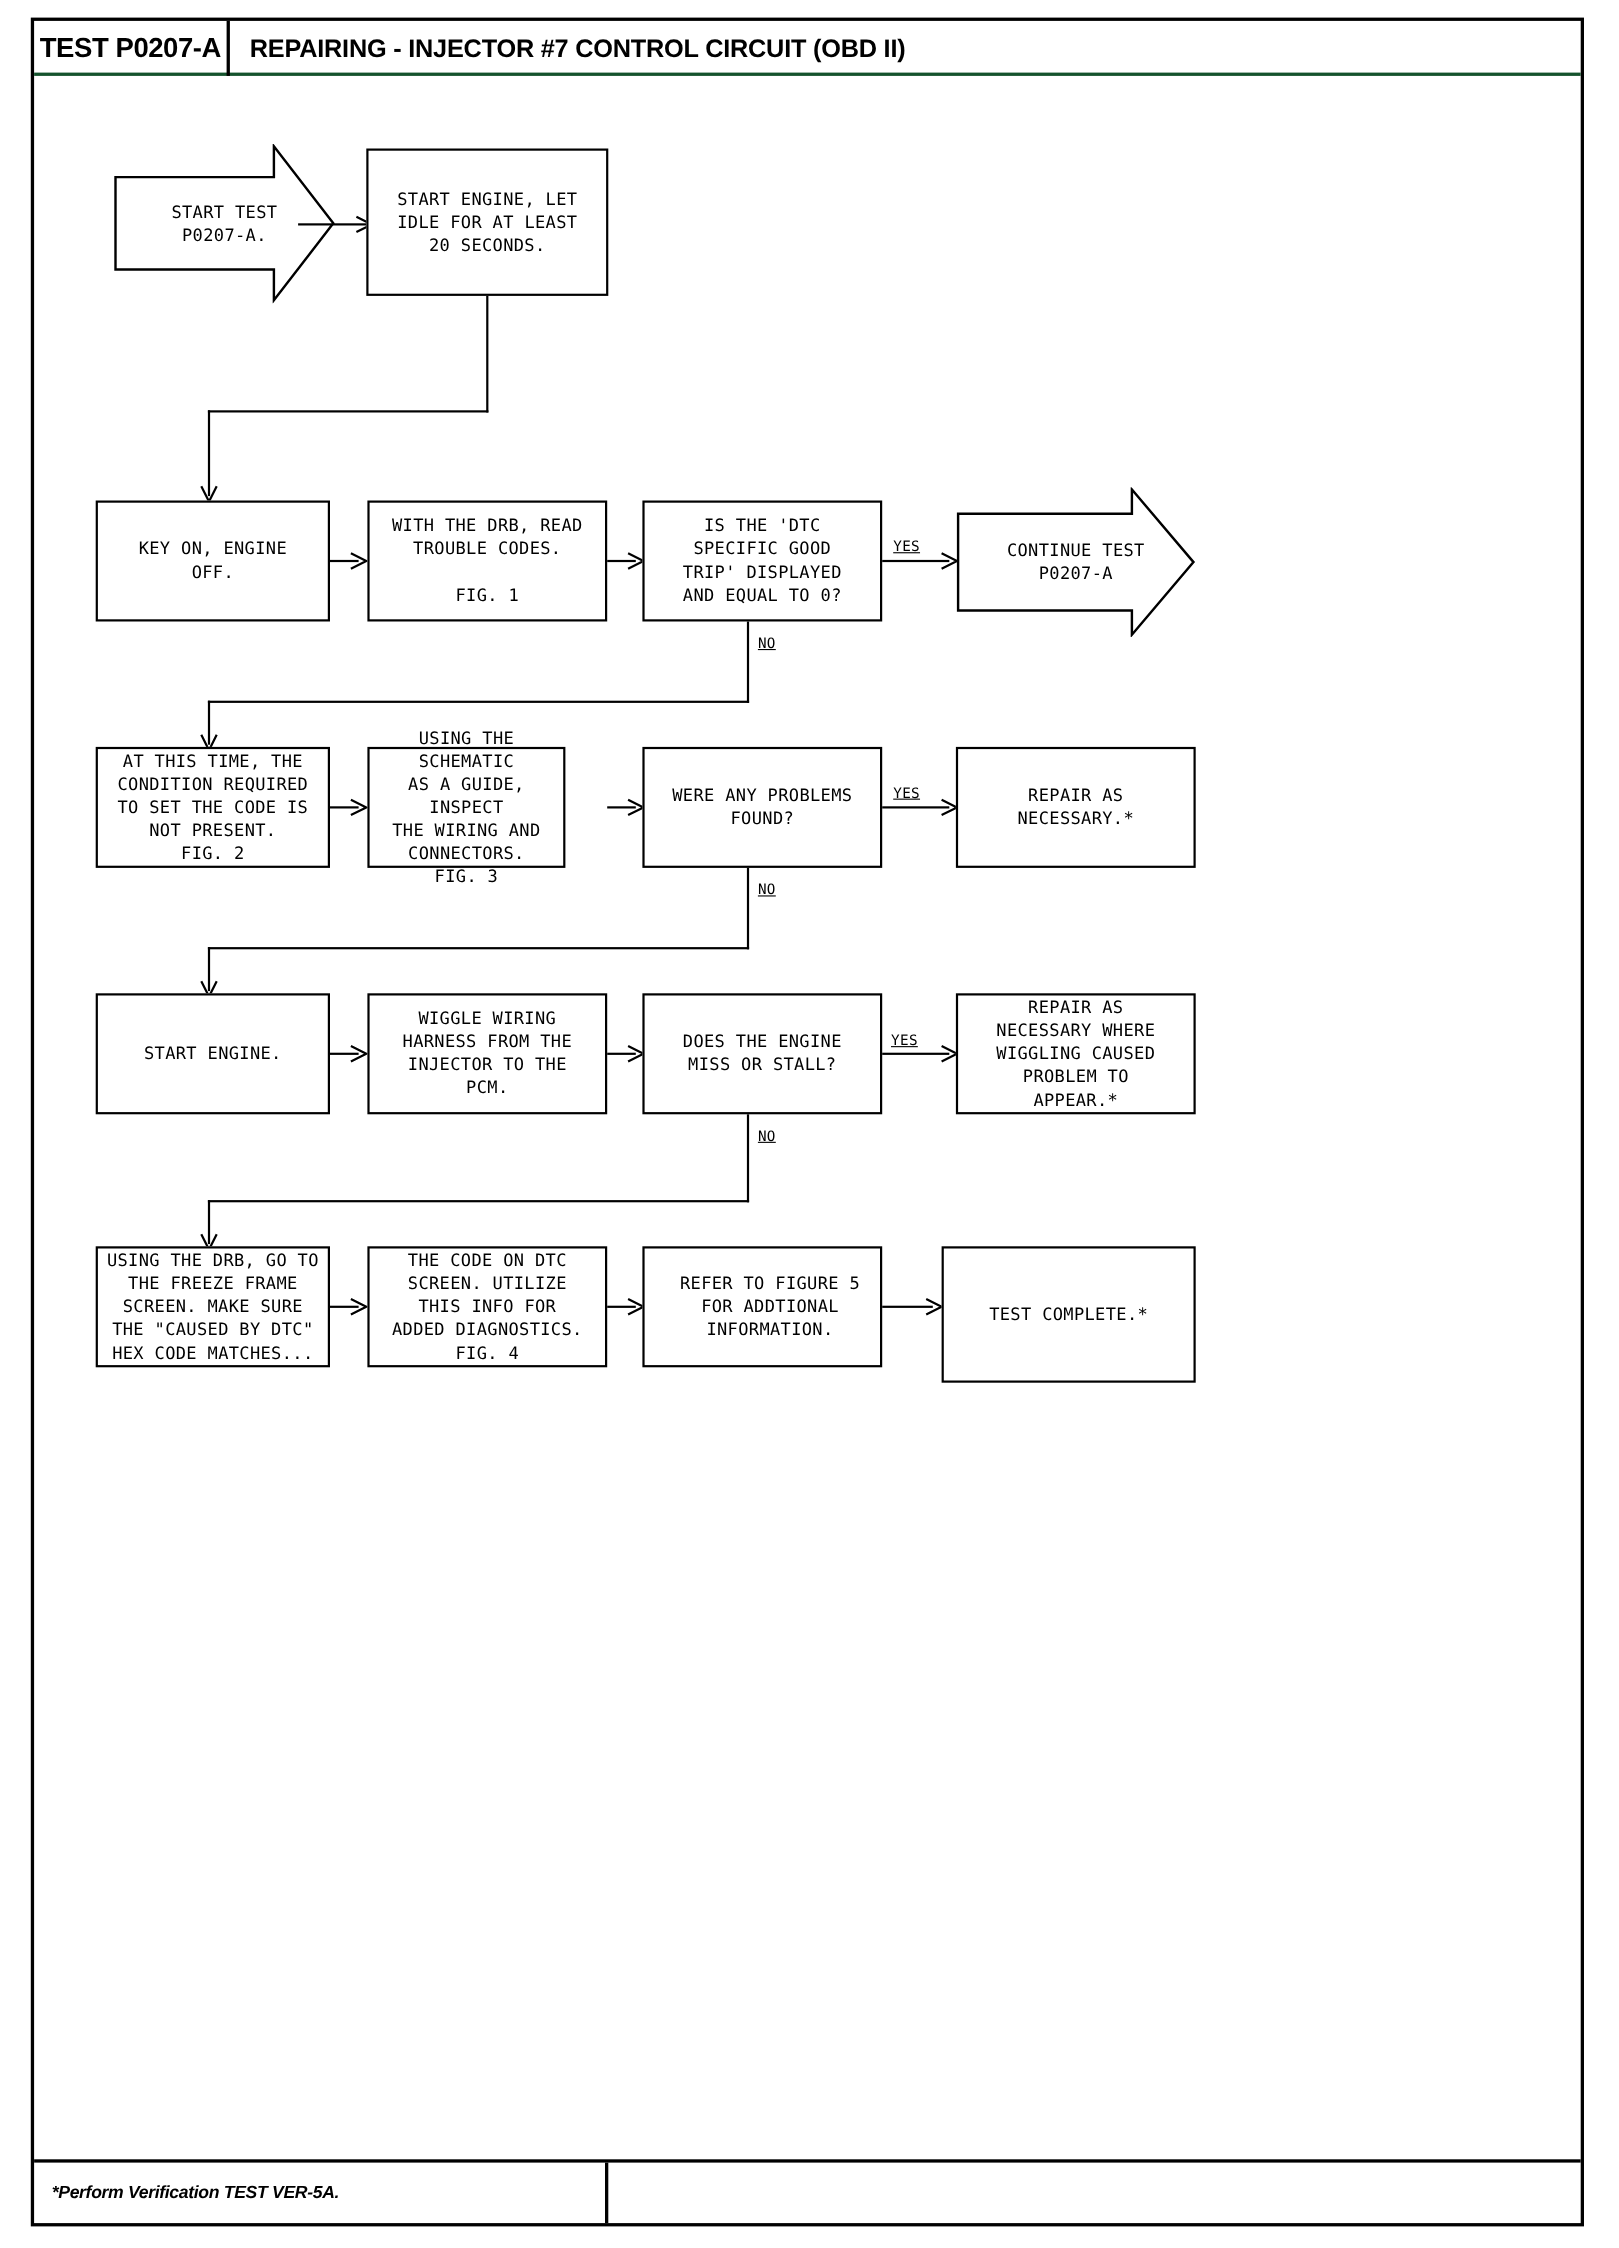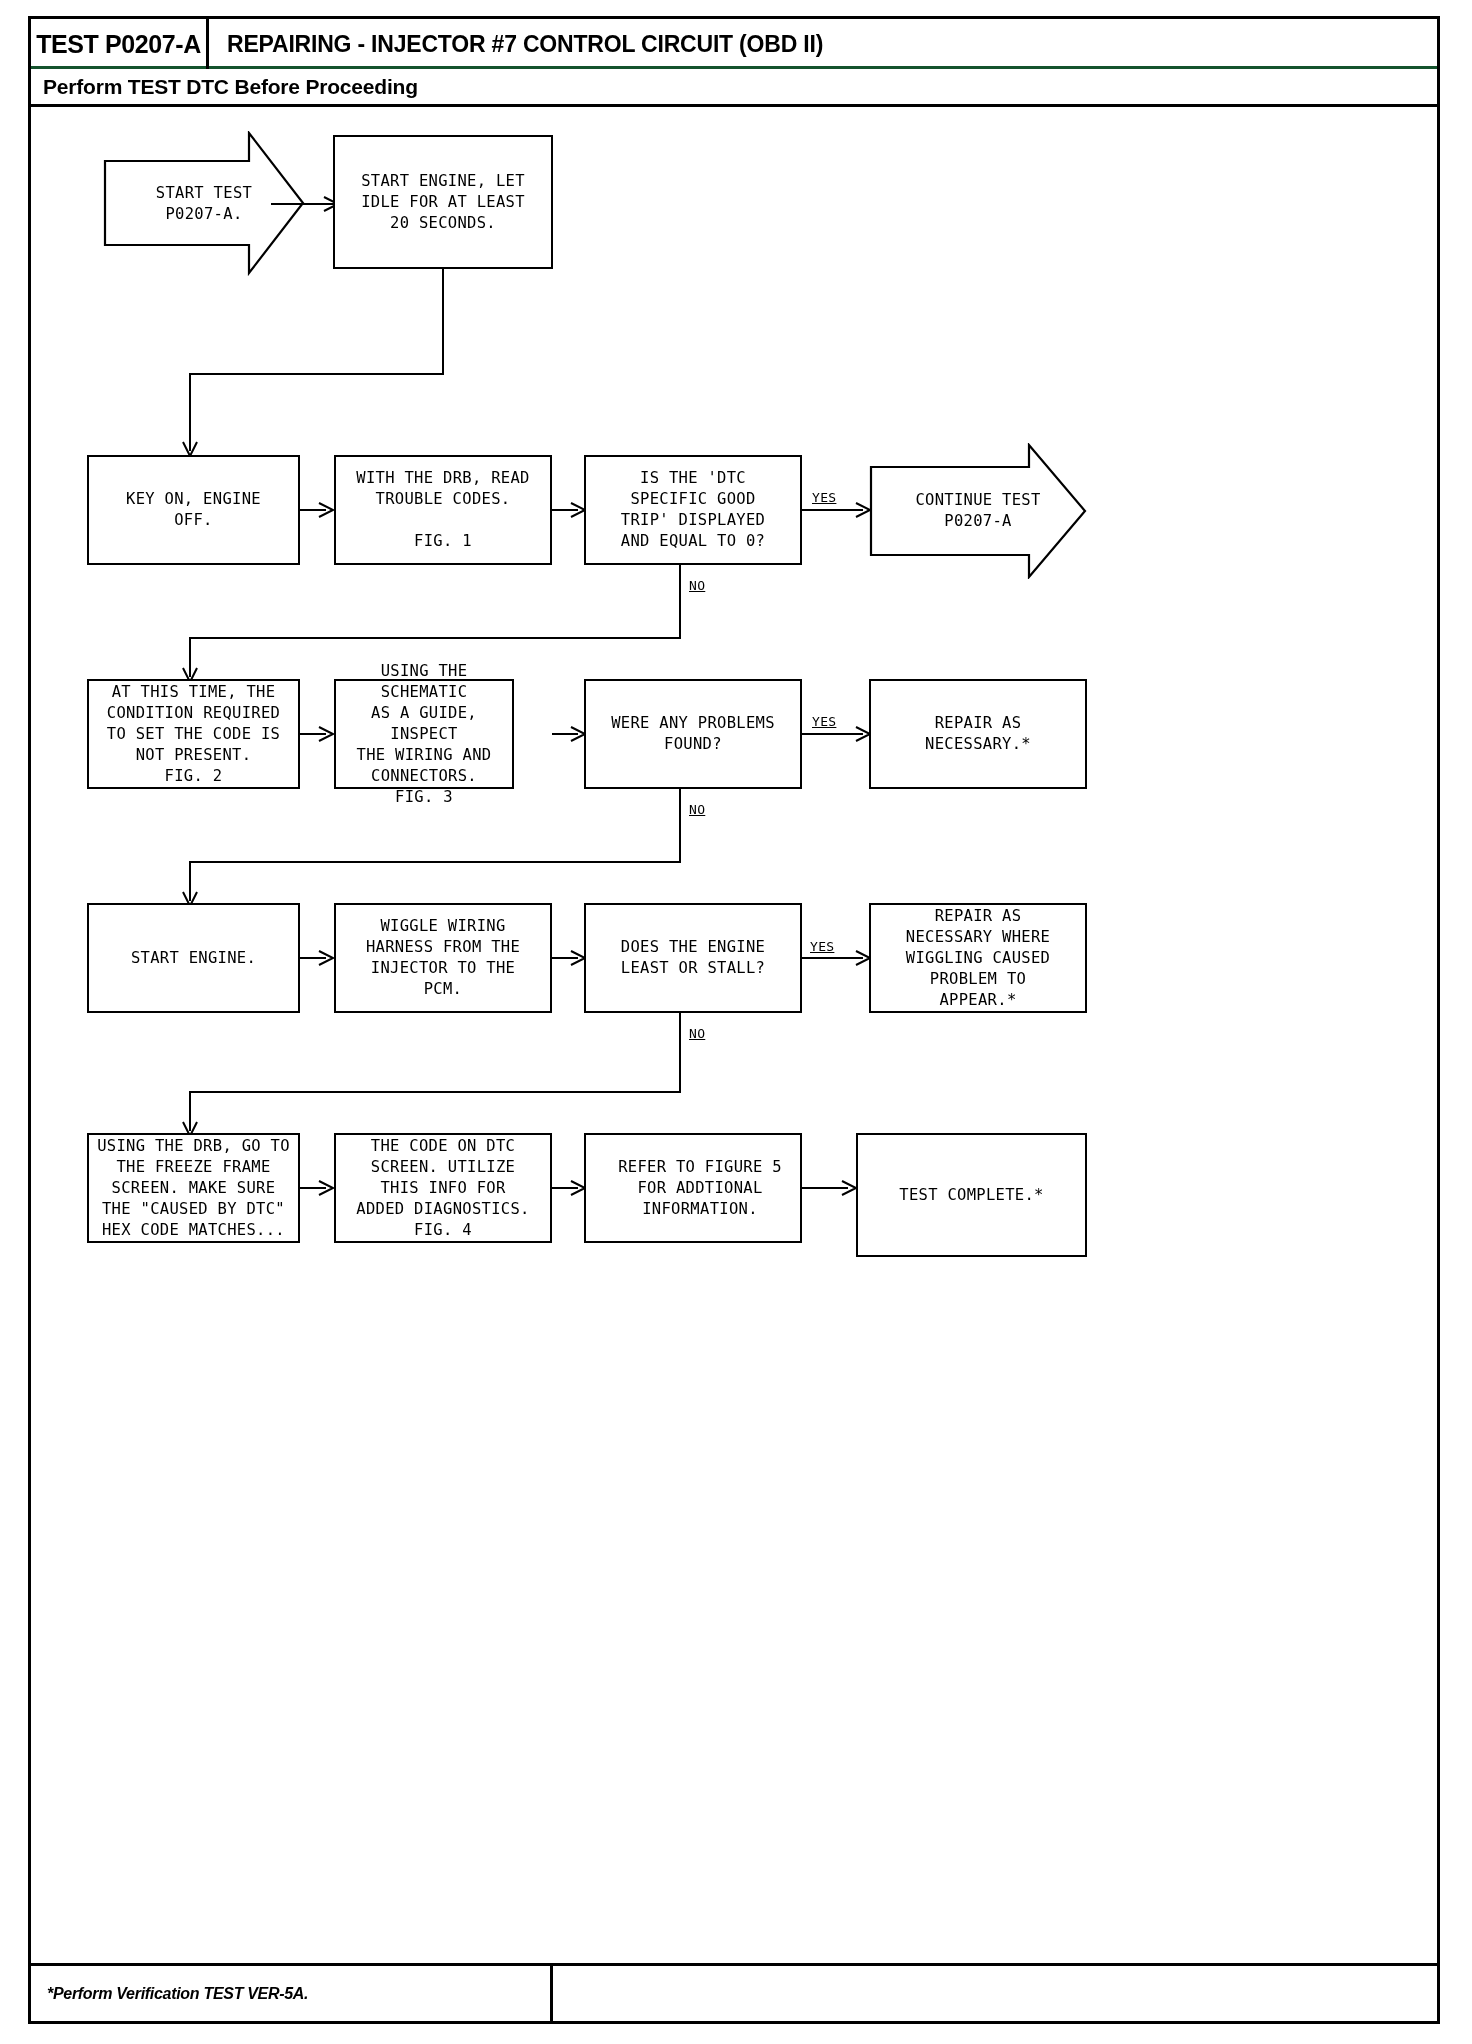--- a/index.html
+++ b/index.html
@@ -139,23 +139,20 @@
 
 <div id="page-frame">
 
   <div id="header-band">
     <div id="test-id-cell">
       <span id="test-id-label">TEST P0207-A</span>
     </div>
     <div id="header-title">REPAIRING - INJECTOR #7 CONTROL CIRCUIT (OBD II)</div>
   </div>
 
-  <div id="subheader-band">
-    <span id="subheader-text">Perform TEST DTC Before Proceeding</span>
-  </div>
 
   <div id="flow-canvas">
 
     <div class="arrowshape start" style="left:72px;top:24px;width:202px;height:145px;">
       <svg width="202" height="145" viewBox="0 0 202 145">
         <polygon points="2,30 146,30 146,2 200,72 146,142 146,114 2,114" fill="#ffffff" stroke="#000000" stroke-width="2.2" stroke-linejoin="miter"></polygon>
       </svg>
       <div class="txt">START TEST
 P0207-A.</div>
     </div>
@@ -295,21 +292,21 @@
 PCM.</span>
     </div>
 
     <div class="conn h" style="left:521px;top:850px;width:26px;"></div>
     <svg class="arrowhead" style="left:539px;top:842px;" width="18" height="18" viewBox="0 0 18 18">
       <path d="M1,2 L15,9 L1,16" fill="none" stroke="#000" stroke-width="2"></path>
     </svg>
 
     <div class="node" style="left:553px;top:796px;width:218px;height:110px;">
       <span class="txt">DOES THE ENGINE
-LEAST OR STALL?</span>
+MISS OR STALL?</span>
     </div>
 
     <span class="branch-label" style="left:779px;top:832px;">YES</span>
     <div class="conn h" style="left:771px;top:850px;width:61px;"></div>
     <svg class="arrowhead" style="left:824px;top:842px;" width="18" height="18" viewBox="0 0 18 18">
       <path d="M1,2 L15,9 L1,16" fill="none" stroke="#000" stroke-width="2"></path>
     </svg>
 
     <div class="node" style="left:838px;top:796px;width:218px;height:110px;">
       <span class="txt">REPAIR AS

